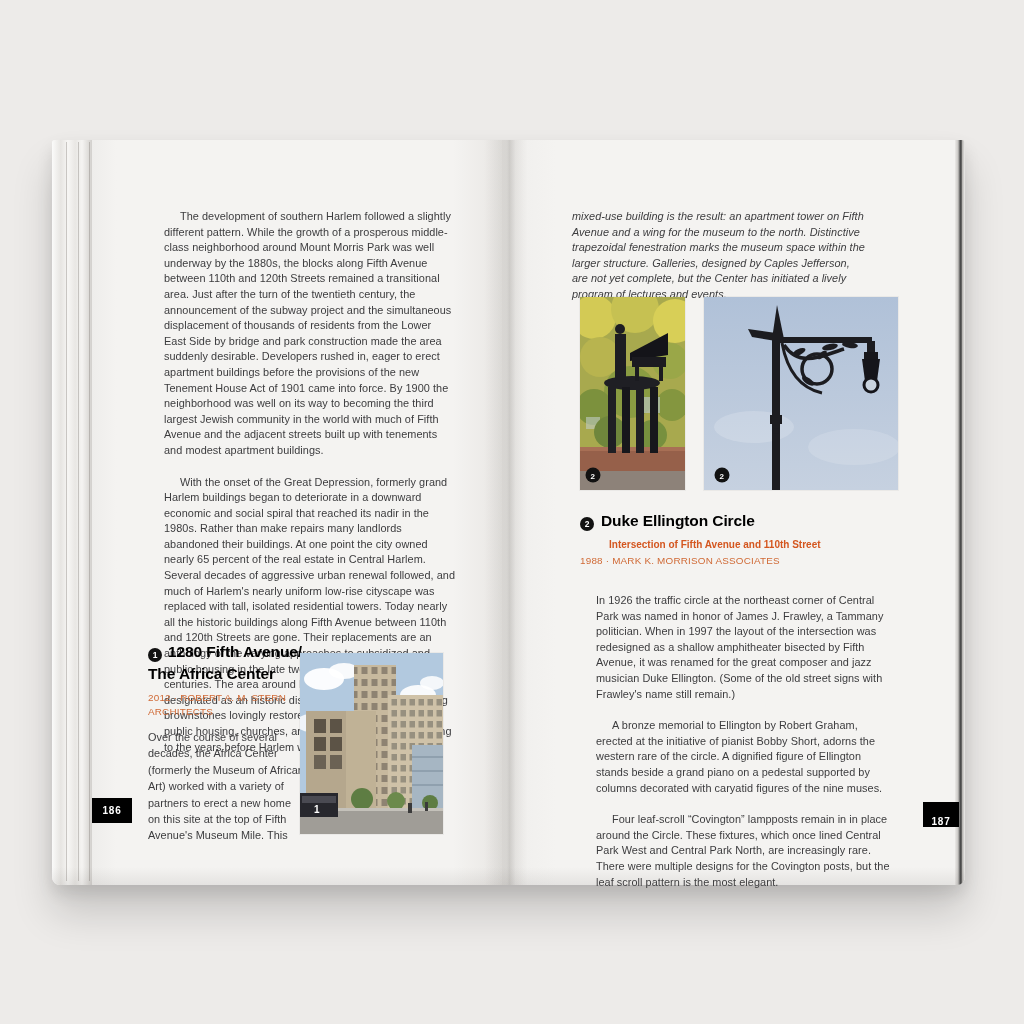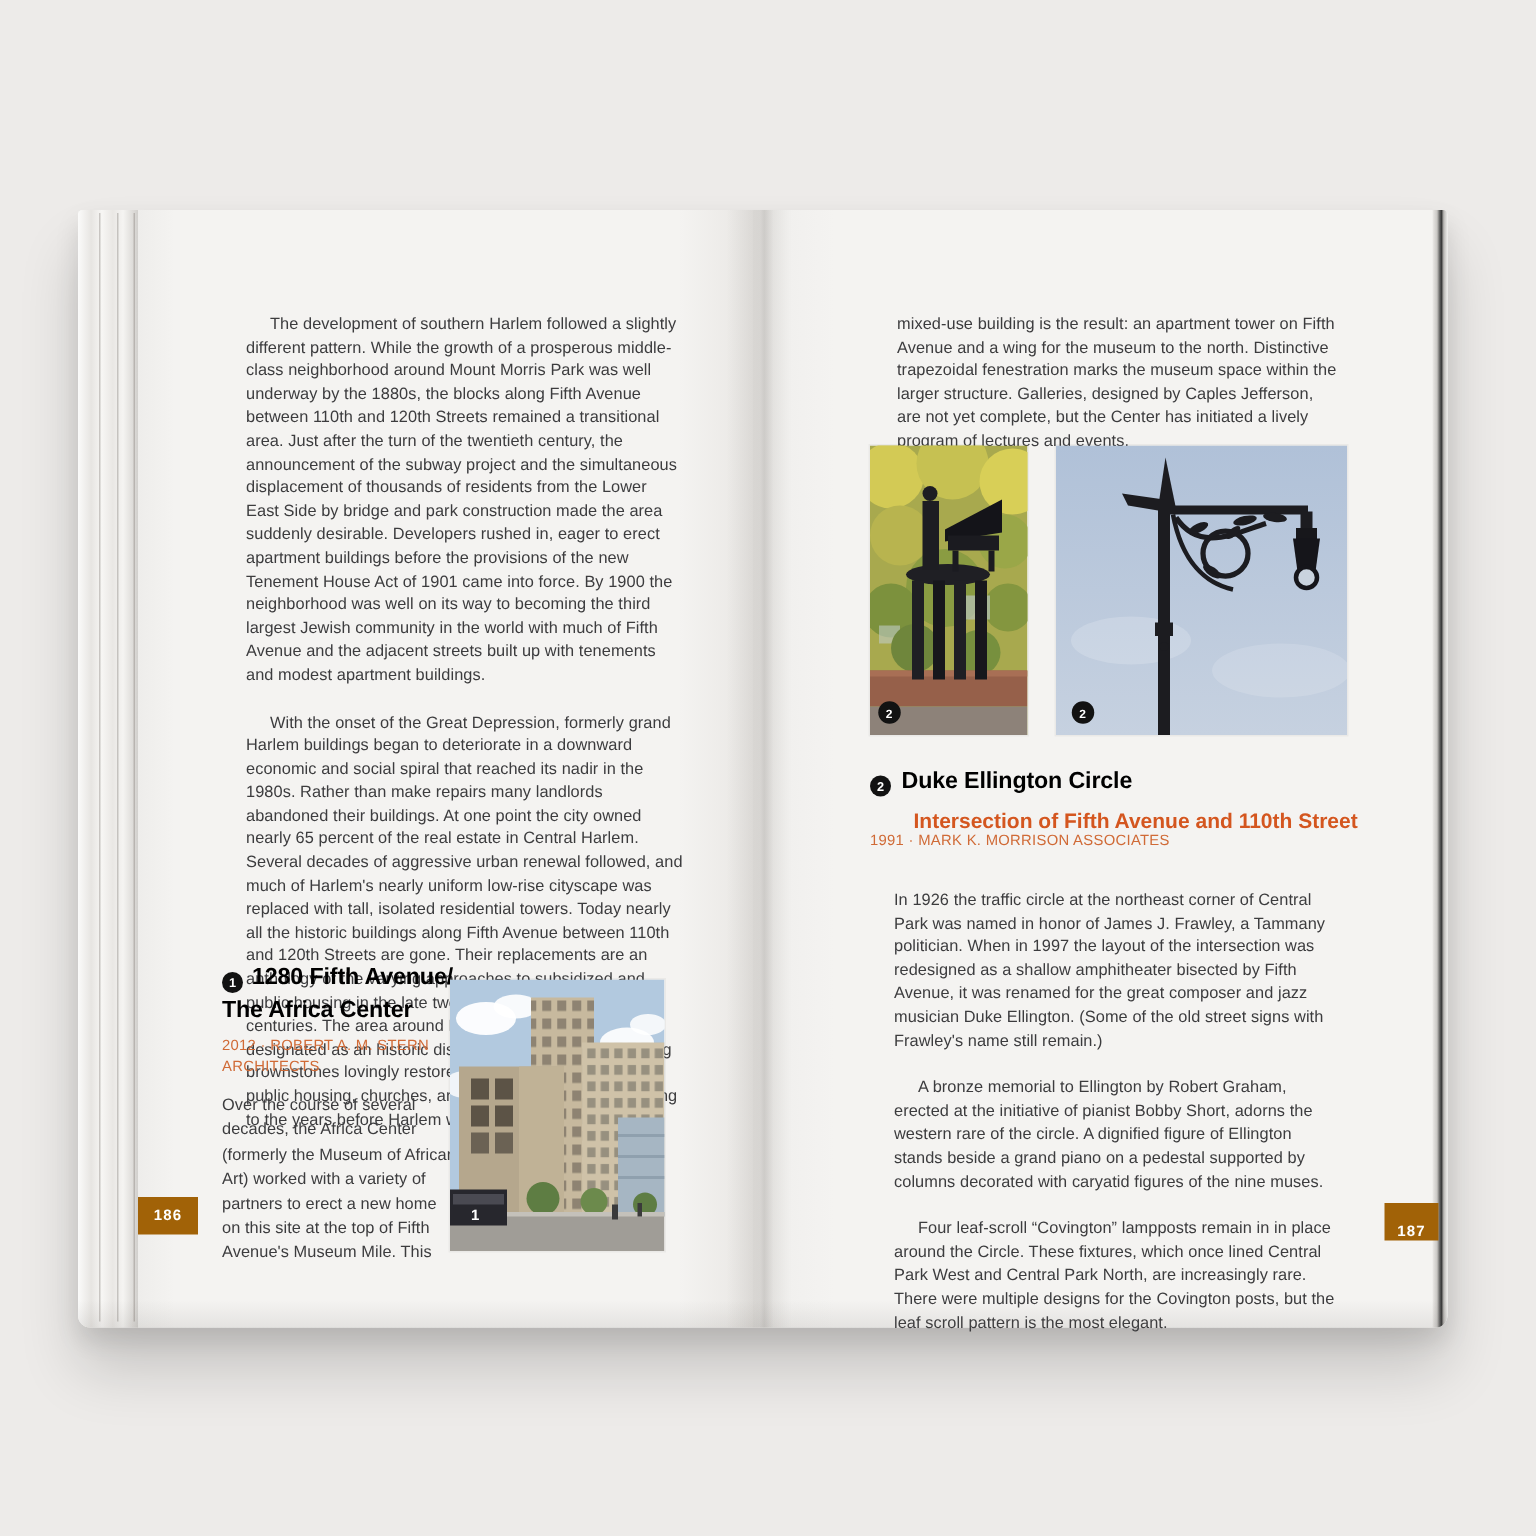--- a/index.html
+++ b/index.html
@@ -59,25 +59,25 @@
 
   .entry-title {
     position:absolute; font-size:15.5px; font-weight:bold; color:#000000;
     letter-spacing:-0.1px; white-space:nowrap;
   }
   .num-badge {
     position:absolute; width:14px; height:14px; border-radius:50%;
     background:#121212; color:#ffffff; font-size:8.5px; font-weight:bold;
     display:flex; align-items:center; justify-content:center;
   }
-  .loc-line { position:absolute; font-size:14px; font-weight:bold; color:#d4561f;padding-left:29px; }
+  .loc-line { position:absolute; font-size:10px; font-weight:bold; color:#d4561f;padding-left:29px; }
   .credit-line { position:absolute; font-size:9.9px; color:#d06a36; letter-spacing:0.2px; }
 
   .page-num {
-    position:absolute; height:25px; background:#a16207; color:#ffffff;
+    position:absolute; height:25px; background:#000000; color:#ffffff;
     font-size:10px; font-weight:bold; letter-spacing:0.8px;
     display:flex; align-items:center; justify-content:center;
   }
 
   .photo { position:absolute; box-shadow:0 0 0 1px rgba(0,0,0,0.04); }
   .photo svg { display:block; }
 </style>
 </head>
 <body>
 
@@ -148,21 +148,21 @@
       <text x="14" y="160" font-size="10" font-weight="bold" fill="#ffffff">1</text>
       <rect x="108" y="150" width="4" height="10" fill="#3a3a3a"></rect>
       <rect x="125" y="149" width="3" height="9" fill="#3a3a3a"></rect>
     </svg>
   </div>
 
   <div class="page-num" style="left:40px; top:658px; width:40px;">
     <span>186</span>
   </div>
 
-  <div class="bodytext" style="left:530px; top:53px; width:328px;">
+  <div class="bodytext" style="left:504px; top:53px; width:328px;font-style:italic;">
     <p>mixed-use building is the result: an apartment tower on Fifth Avenue and a wing for the museum to the north. Distinctive trapezoidal fenestration marks the museum space within the larger structure. Galleries, designed by Caples Jefferson, are not yet complete, but the Center has initiated a lively program of lectures and events.</p>
   </div>
 
   <div class="photo" style="left:528px; top:157px; width:105px; height:193px;">
     <svg width="105" height="193" viewBox="0 0 105 193">
       <rect width="105" height="193" fill="#a8a94e"></rect>
       <circle cx="14" cy="20" r="22" fill="#d3ca55"></circle>
       <circle cx="55" cy="12" r="24" fill="#c6c152"></circle>
       <circle cx="95" cy="24" r="22" fill="#d8cf57"></circle>
       <circle cx="20" cy="60" r="20" fill="#b8b44f"></circle>
@@ -225,21 +225,21 @@
       <circle cx="18" cy="178" r="7.5" fill="#121212"></circle>
       <text x="15.5" y="181.5" font-size="8" font-weight="bold" fill="#ffffff">2</text>
     </svg>
   </div>
 
   <div class="num-badge" style="left:528px; top:377px;">
     <span>2</span>
   </div>
   <div class="entry-title" style="left:549px; top:372px;">Duke Ellington Circle</div>
   <div class="loc-line" style="left:528px; top:399px;">Intersection of Fifth Avenue and 110th Street</div>
-  <div class="credit-line" style="left:528px; top:415px;">1991 · MARK K. MORRISON ASSOCIATES</div>
+  <div class="credit-line" style="left:528px; top:415px;">1988 · MARK K. MORRISON ASSOCIATES</div>
 
   <div class="bodytext" style="left:528px; top:437px; width:328px;">
     <p>In 1926 the traffic circle at the northeast corner of Central Park was named in honor of James J. Frawley, a Tammany politician. When in 1997 the layout of the intersection was redesigned as a shallow amphitheater bisected by Fifth Avenue, it was renamed for the great composer and jazz musician Duke Ellington. (Some of the old street signs with Frawley's name still remain.)</p>
     <p class="indent">A bronze memorial to Ellington by Robert Graham, erected at the initiative of pianist Bobby Short, adorns the western rare of the circle. A dignified figure of Ellington stands beside a grand piano on a pedestal supported by columns decorated with caryatid figures of the nine muses.</p>
     <p class="indent">Four leaf-scroll “Covington” lampposts remain in in place around the Circle. These fixtures, which once lined Central Park West and Central Park North, are increasingly rare. There were multiple designs for the Covington posts, but the leaf scroll pattern is the most elegant.</p>
   </div>
 
   <div class="page-num" style="left:871px; top:662px; width:36px;align-items:flex-end;">
     <span>187</span>
   </div>

